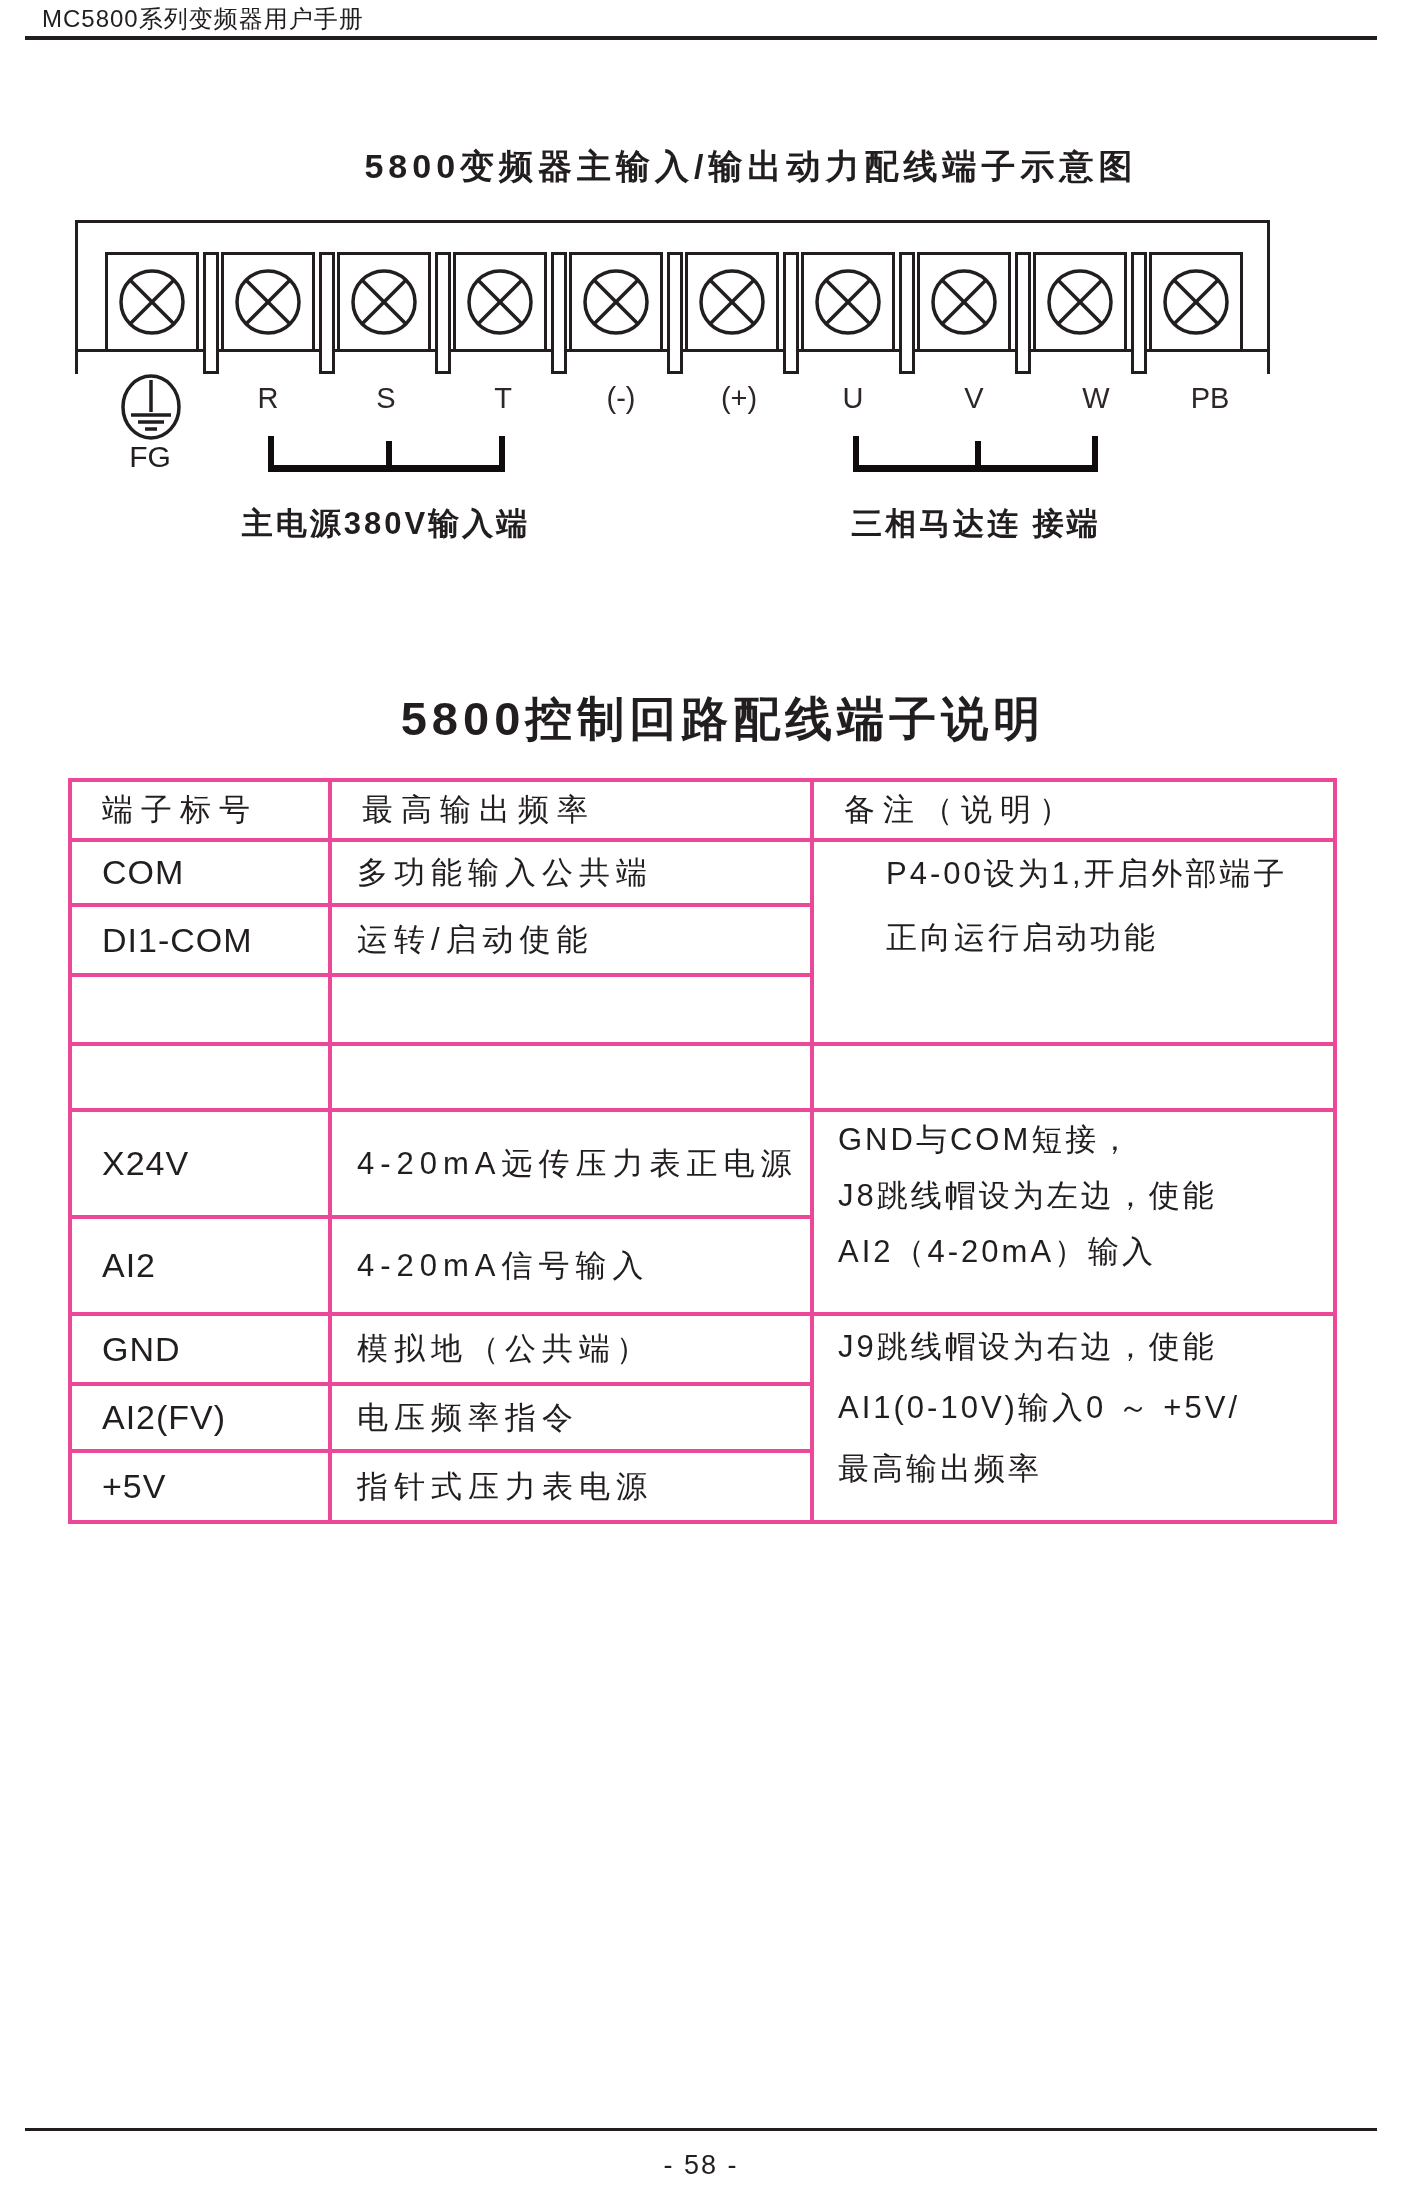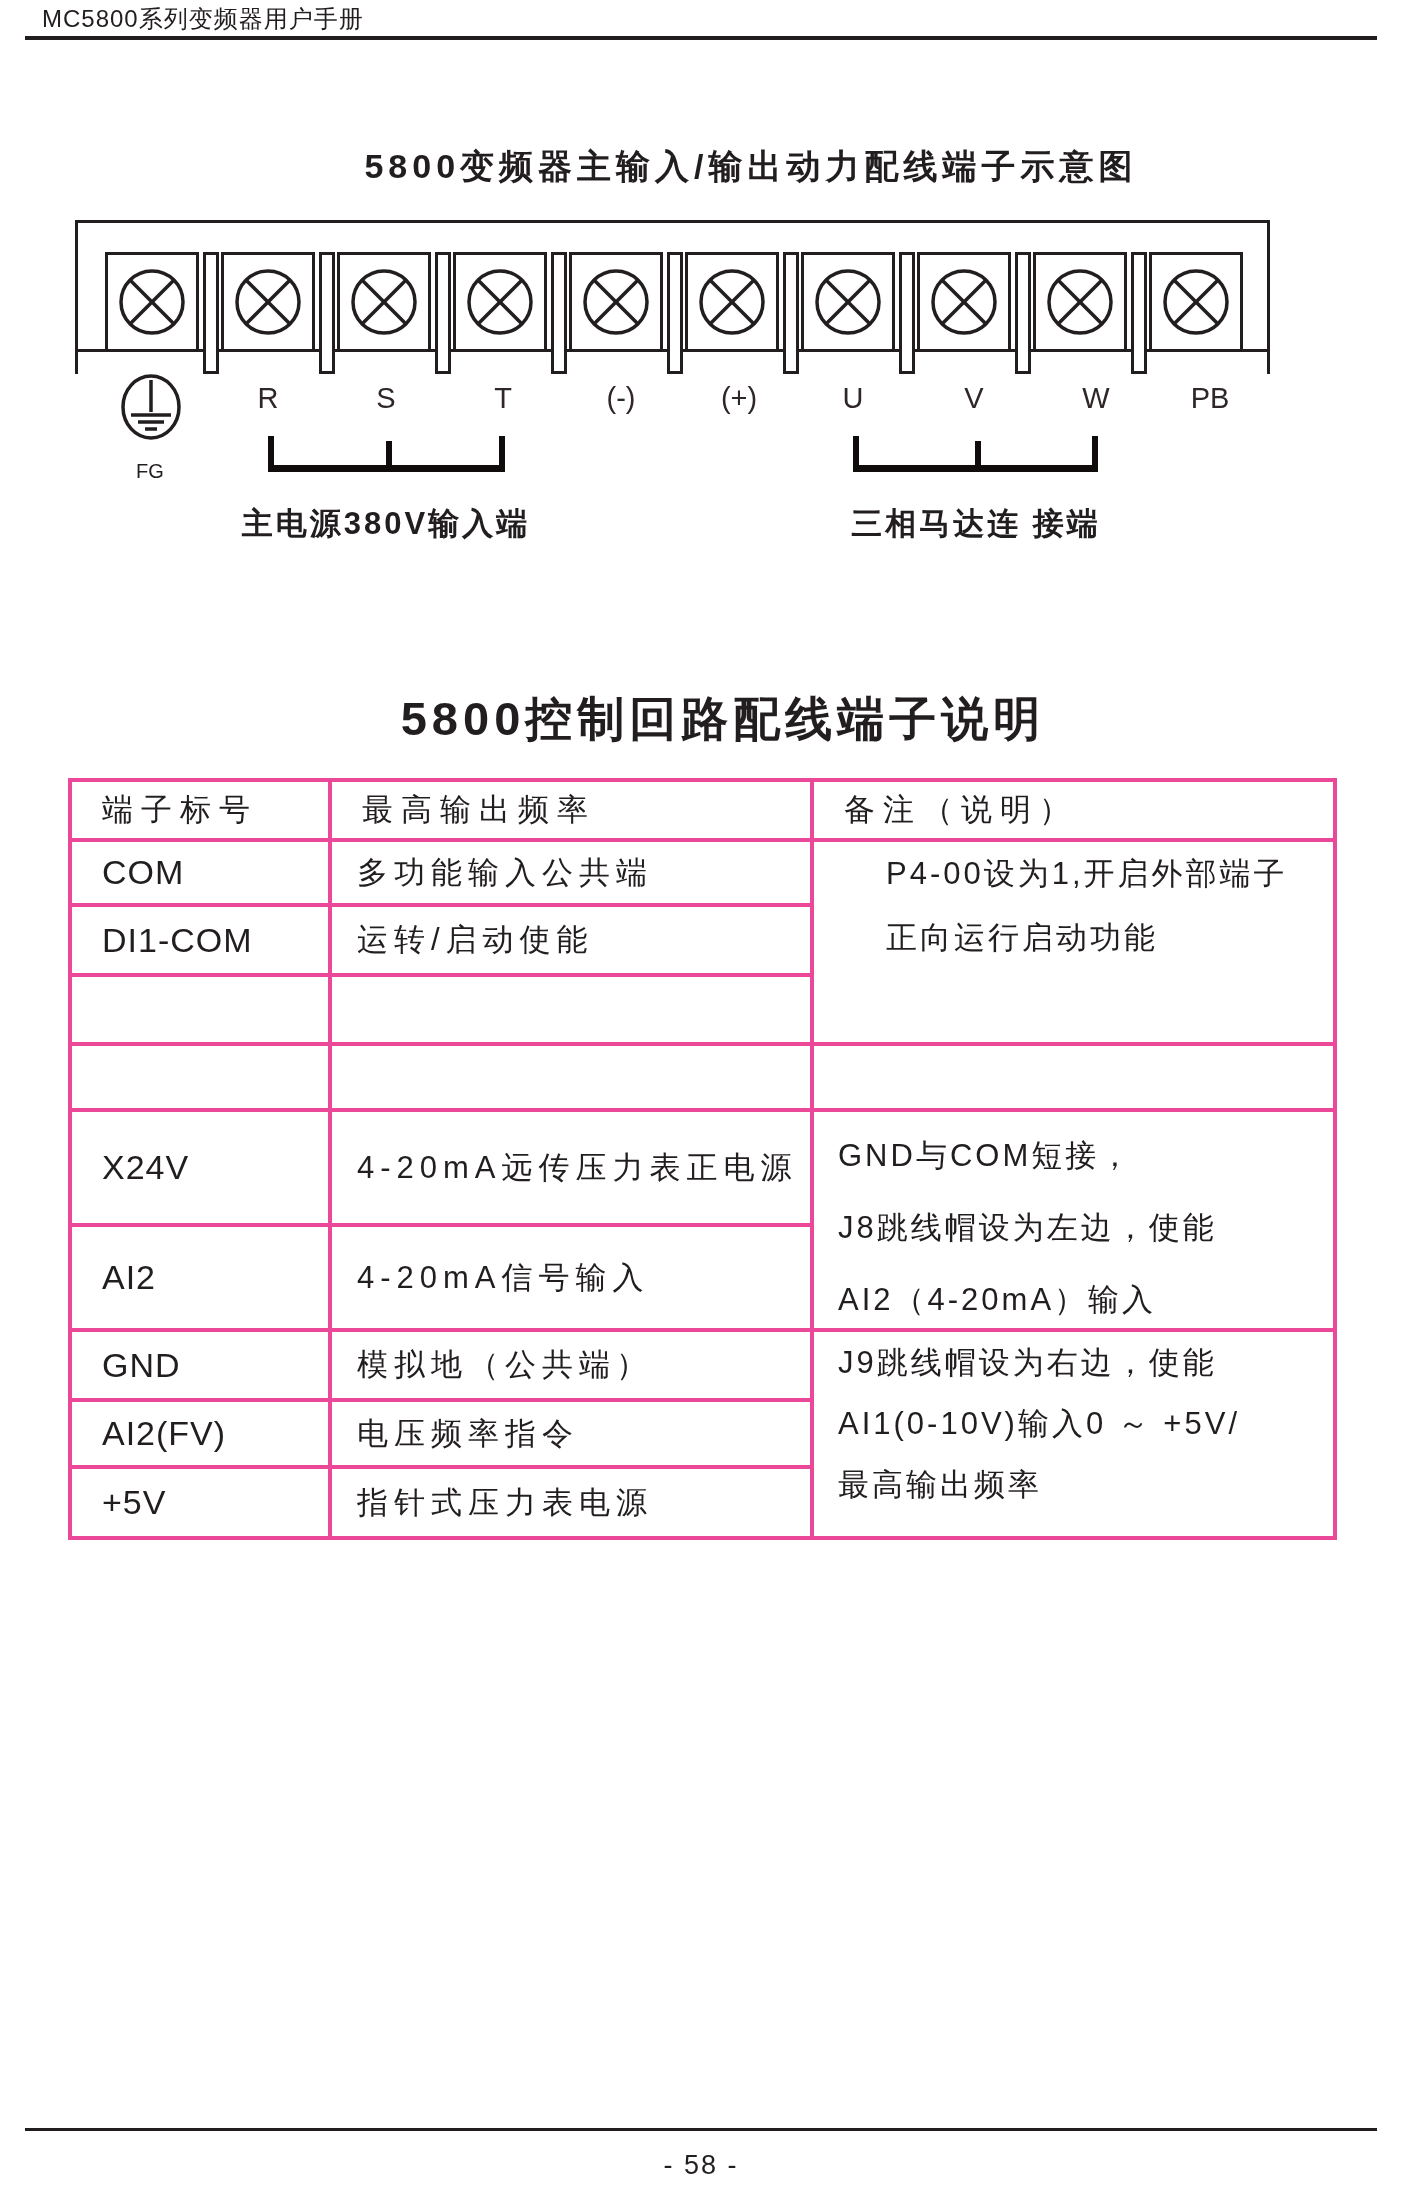--- a/index.html
+++ b/index.html
@@ -22,21 +22,21 @@
   #outer-box{left:75px;top:220px;width:1195px;height:154px;box-sizing:border-box;
     border-left:3px solid #221e1f;border-right:3px solid #221e1f;border-top:3px solid #221e1f;}
   #row-bottom-line{left:75px;top:349px;width:1195px;height:3px;background:#221e1f;z-index:0;}
   .term-cell{position:absolute;top:252px;width:94px;height:100px;box-sizing:border-box;
     border:3px solid #221e1f;background:#fff;z-index:1;display:flex;align-items:center;justify-content:center;}
   .term-tab{position:absolute;top:252px;width:16px;height:122px;box-sizing:border-box;
     border:3px solid #221e1f;background:#fff;z-index:2;}
   .term-label{position:absolute;top:382px;width:90px;margin-left:-45px;text-align:center;
     font-size:29px;color:#2e2627;}
   #ground-icon{left:118px;top:371px;}
-  #fg-label{left:105px;top:460px;width:90px;text-align:center;font-size:20px;}
+  #fg-label{left:105px;top:440px;width:90px;text-align:center;font-size:30px;}
   .bracket{position:absolute;top:436px;height:36px;box-sizing:border-box;
     border-left:6px solid #100c0c;border-right:6px solid #100c0c;border-bottom:7px solid #100c0c;}
   .bracket .mid-tick{position:absolute;top:5px;width:6px;height:31px;background:#100c0c;}
   #bracket-input{left:268px;width:237px;}
   #bracket-input .mid-tick{left:112px;}
   #bracket-motor{left:853px;width:245px;}
   #bracket-motor .mid-tick{left:116px;}
   .group-label{position:absolute;top:503px;width:440px;text-align:center;
     font-size:31px;font-weight:bold;letter-spacing:3px;}
   #input-group-label{left:166px;}
@@ -49,21 +49,21 @@
   
   #terminal-table{position:absolute;left:68px;top:778px;border-collapse:collapse;table-layout:fixed;}
   #terminal-table td,#terminal-table th{border:4px solid #ec4899;padding:0;vertical-align:middle;
     font-weight:normal;text-align:left;overflow:hidden;}
   #terminal-table th{font-size:31px;letter-spacing:8px;padding-left:30px;}
   .c-term{font-size:34px;padding-left:30px !important;letter-spacing:1px;}
   .c-func{font-size:31px;padding-left:25px !important;letter-spacing:6px;}
   .c-remark{font-size:31px;padding-left:24px !important;vertical-align:top !important;letter-spacing:3px;}
   .remark-line{white-space:nowrap;}
   #remark-0{padding-top:46px;}#remark-0 .remark-line{line-height:64px;margin-left:48px;}
-  #remark-2{padding-top:15px;}#remark-2 .remark-line{line-height:56px;margin-top:16px;}
+  #remark-2{padding-top:15px;}#remark-2 .remark-line{line-height:56px;}
   #remark-3{padding-top:15px;}#remark-3 .remark-line{line-height:61px;}
   .rh-0{height:60px;} .rh-1{height:65px;} .rh-2{height:70px;} .rh-3{height:69px;}
   .rh-4{height:66px;} .rh-5{height:107px;} .rh-6{height:97px;} .rh-7{height:70px;}
   .rh-8{height:67px;} .rh-9{height:71px;}
 </style>
 </head>
 <body>
 
 <div class="abs" id="page-header">MC5800系列变频器用户手册</div>
 <div class="abs" id="header-rule"></div>

